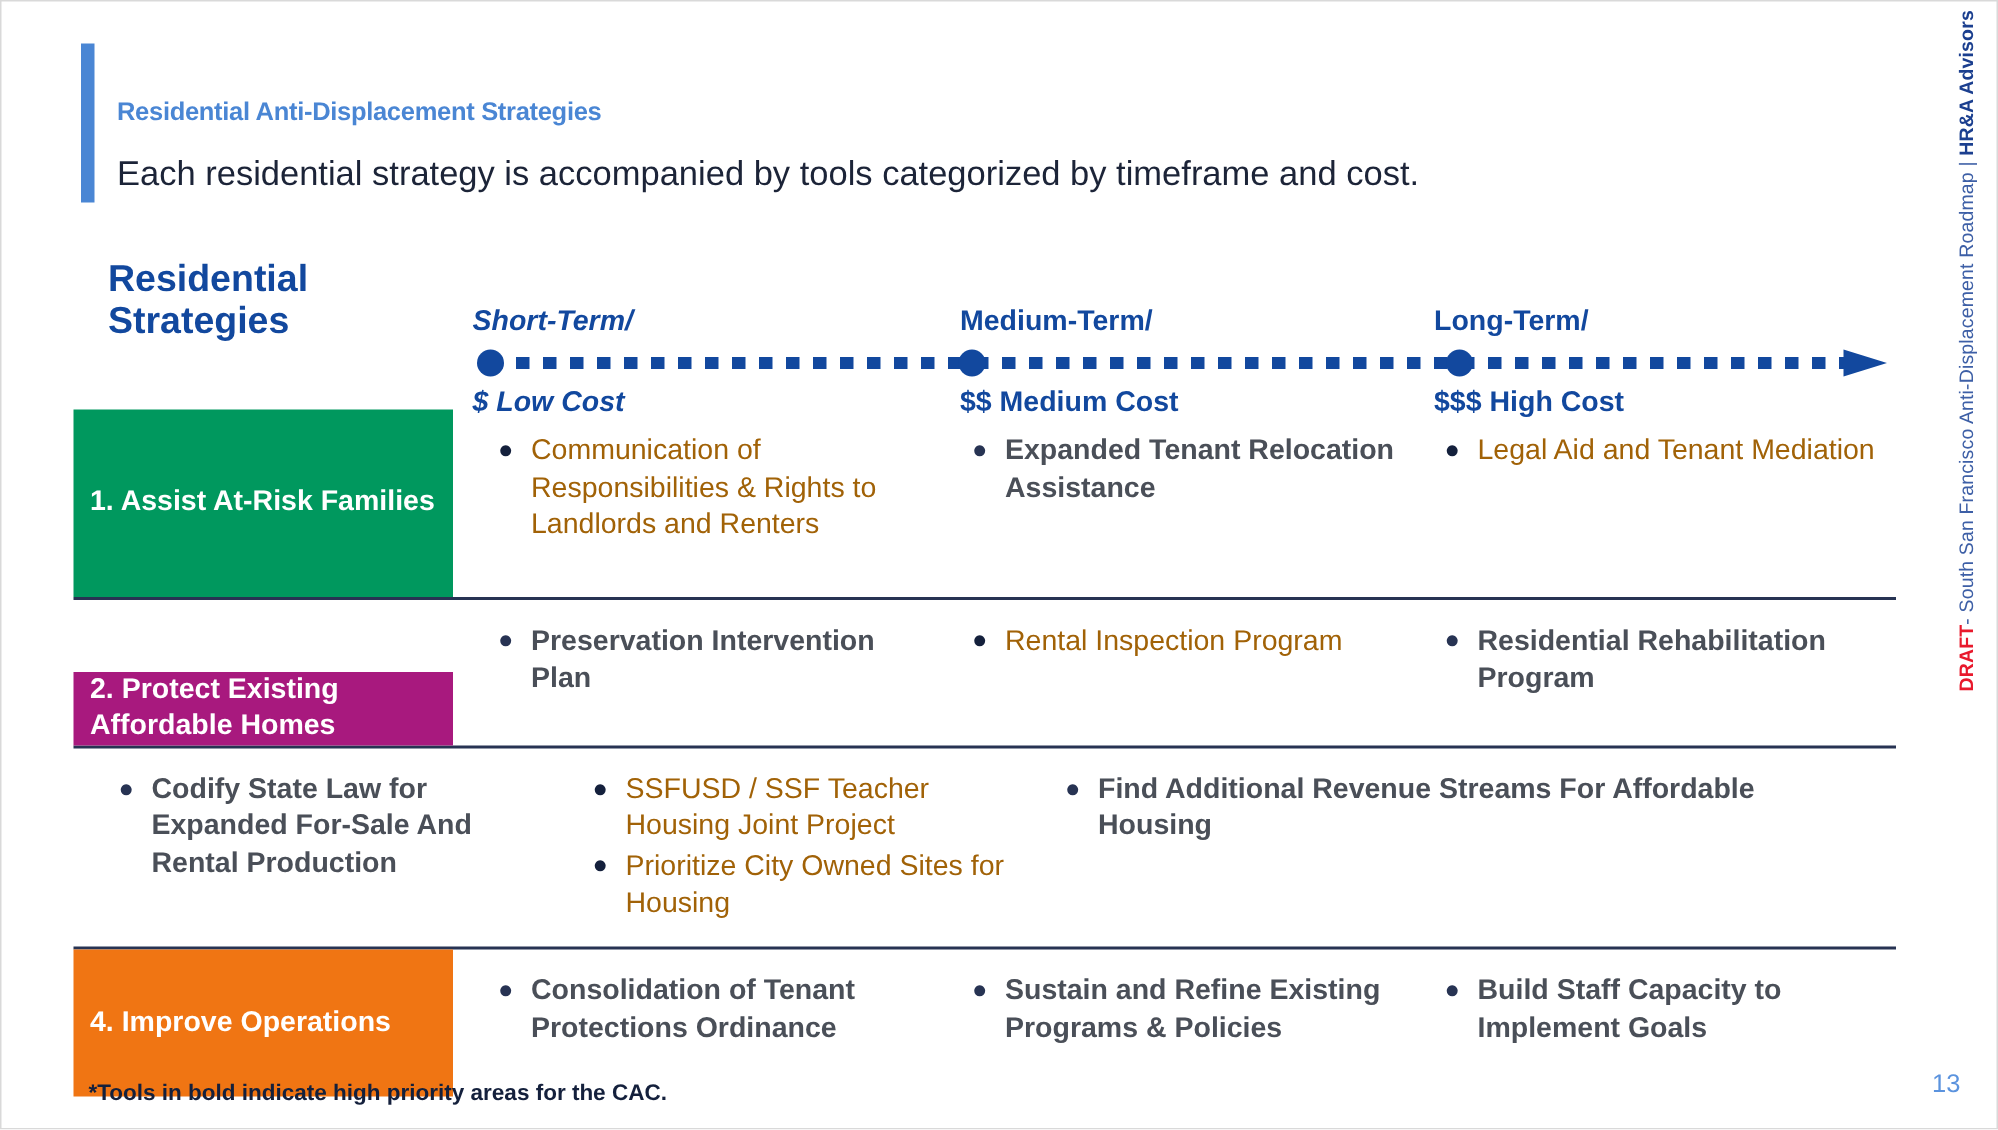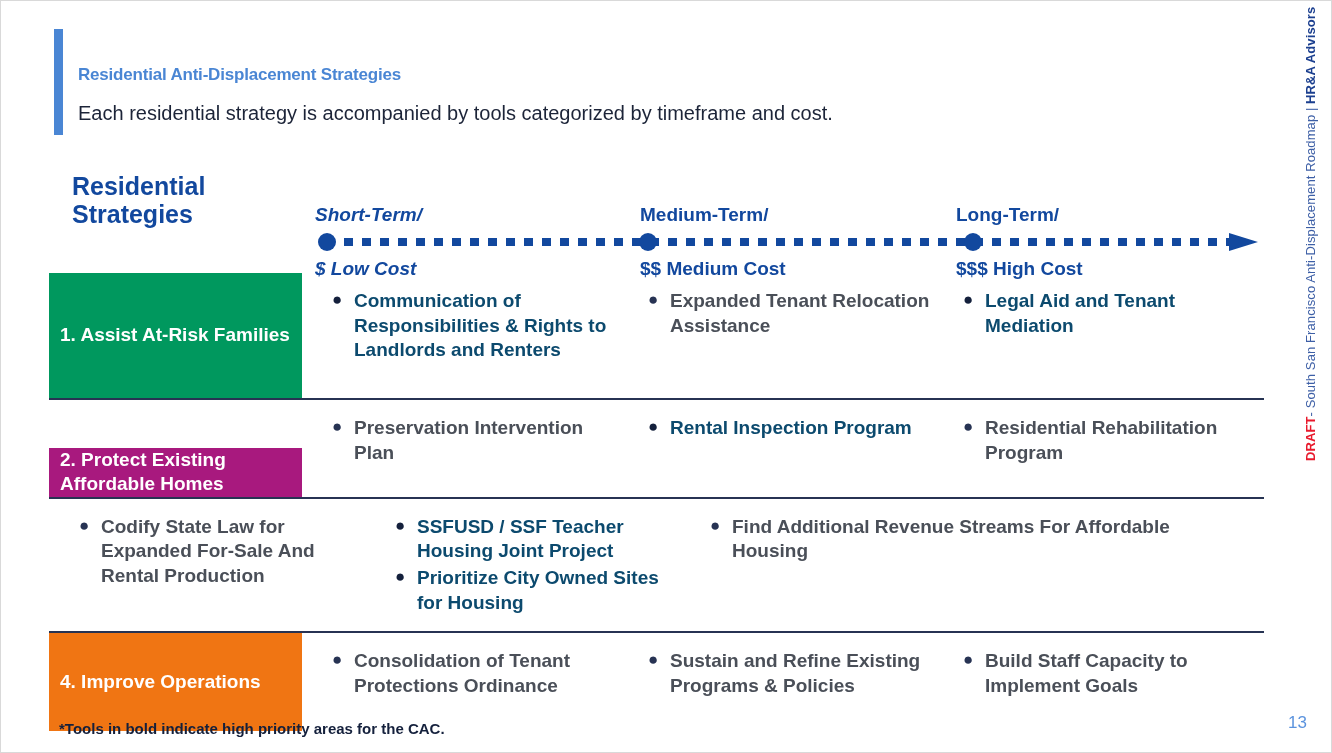--- a/index.html
+++ b/index.html
@@ -36,21 +36,21 @@
     font-size: 17px;
     font-weight: bold;
     color: #4A86D4;
     letter-spacing: -0.2px;
     white-space: nowrap;
   }
   .subtitle {
     position: absolute;
     left: 77px;
     top: 101px;
-    font-size: 20px;
+    font-size: 23px;
     font-weight: normal;
     color: #1c2438;
     white-space: nowrap;
     text-align: right;
   }
 
   
   .rowcol-header {
     position: absolute;
     left: 71px;
@@ -144,22 +144,22 @@
   .tool .bullet {
     flex: 0 0 auto;
     width: 22px;
     font-size: 17px;
     line-height: 1.35;
     color: #273353;
     text-align: left;
   }
   .tool .txt { flex: 1 1 auto; font-weight: bold; }
   .tool.bold .txt {
-    font-weight: bold;
-    color: #0c4a6e;
+    font-weight: normal;
+    color: #a16207;
   }
   .tool.bold .bullet { color: #14203c; }
 
   
   .mrow.r0 { min-height: 125px; }
   .mrow.r1 { min-height: 75px; }
   .mrow.r2 { min-height: 124px; }
   .mrow.r3 { min-height: 98px; }
 
   

